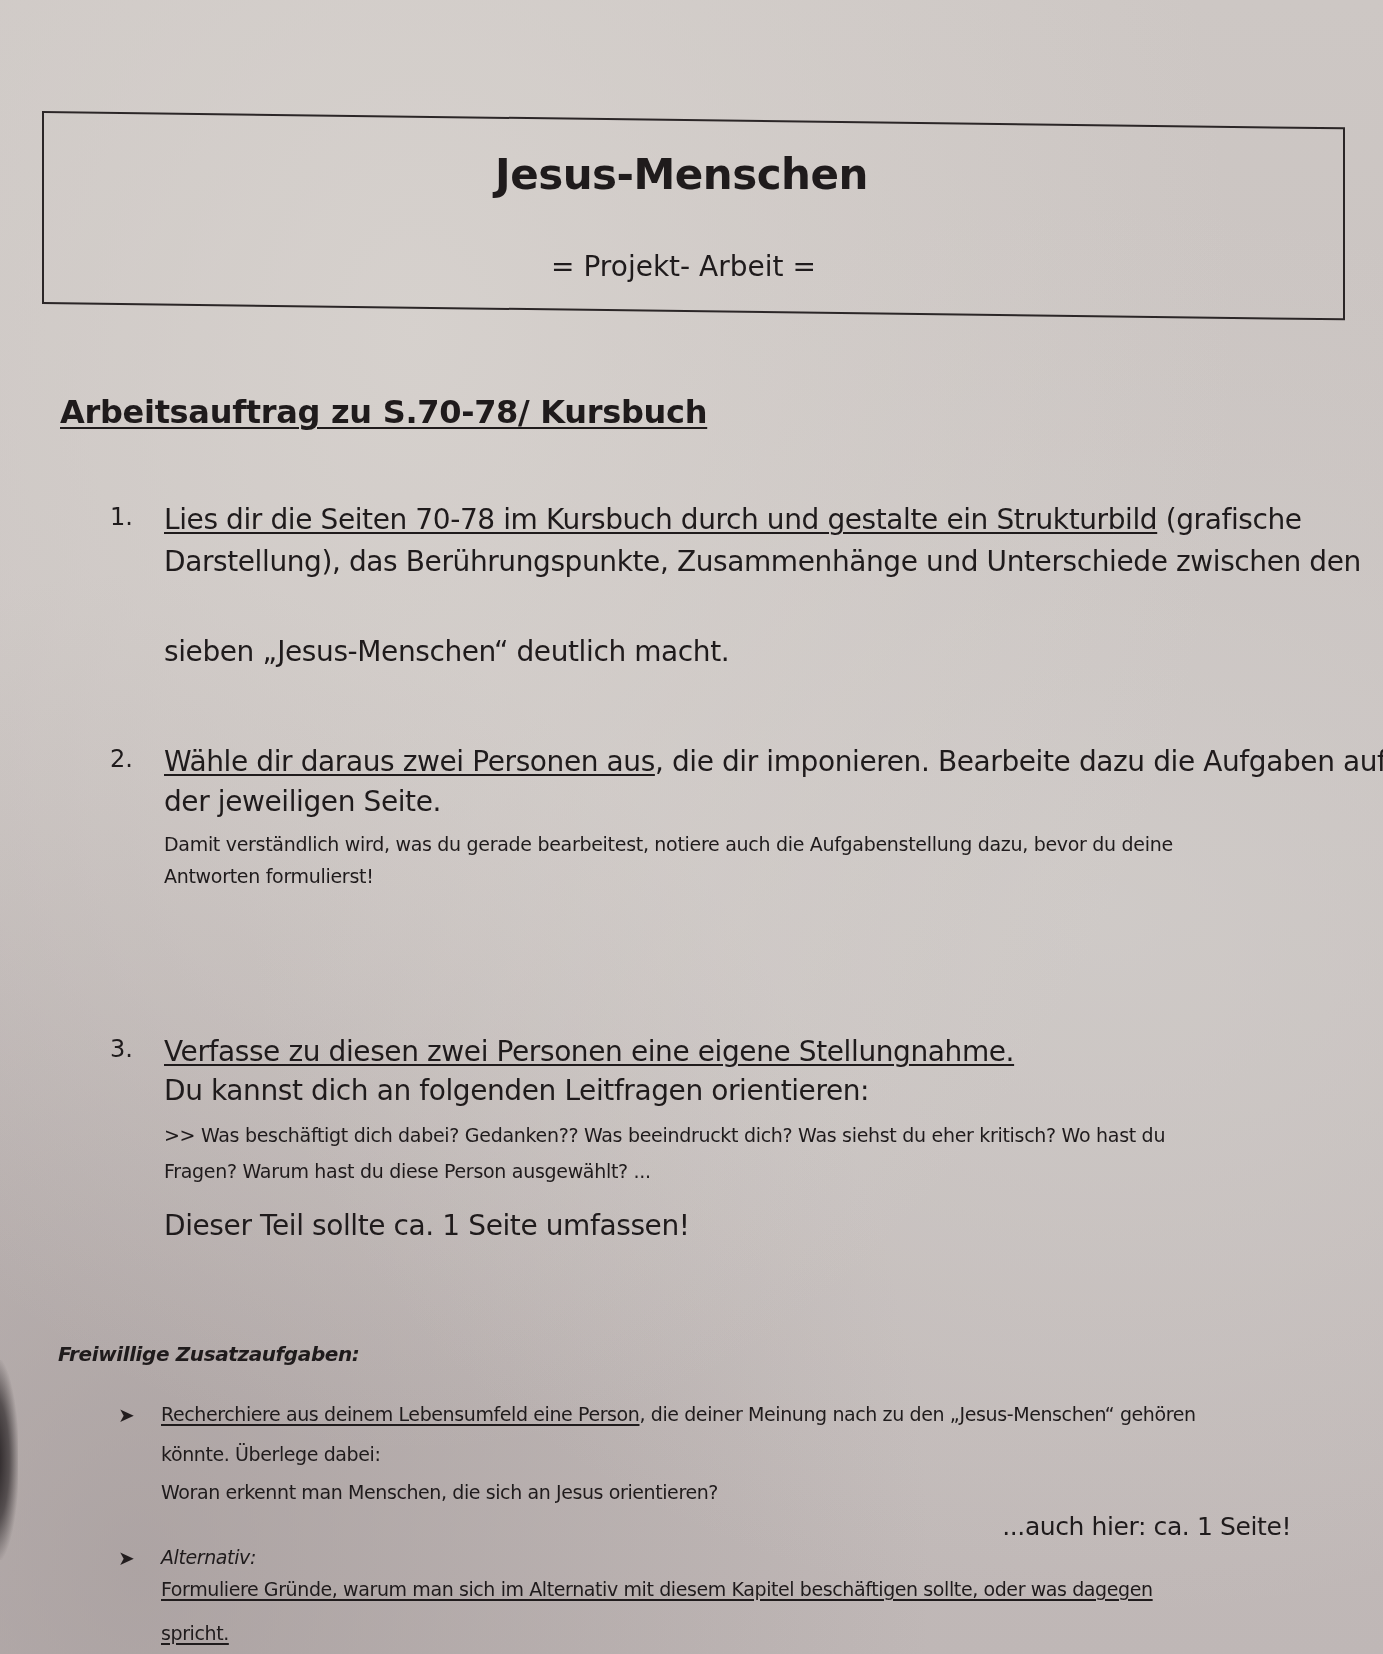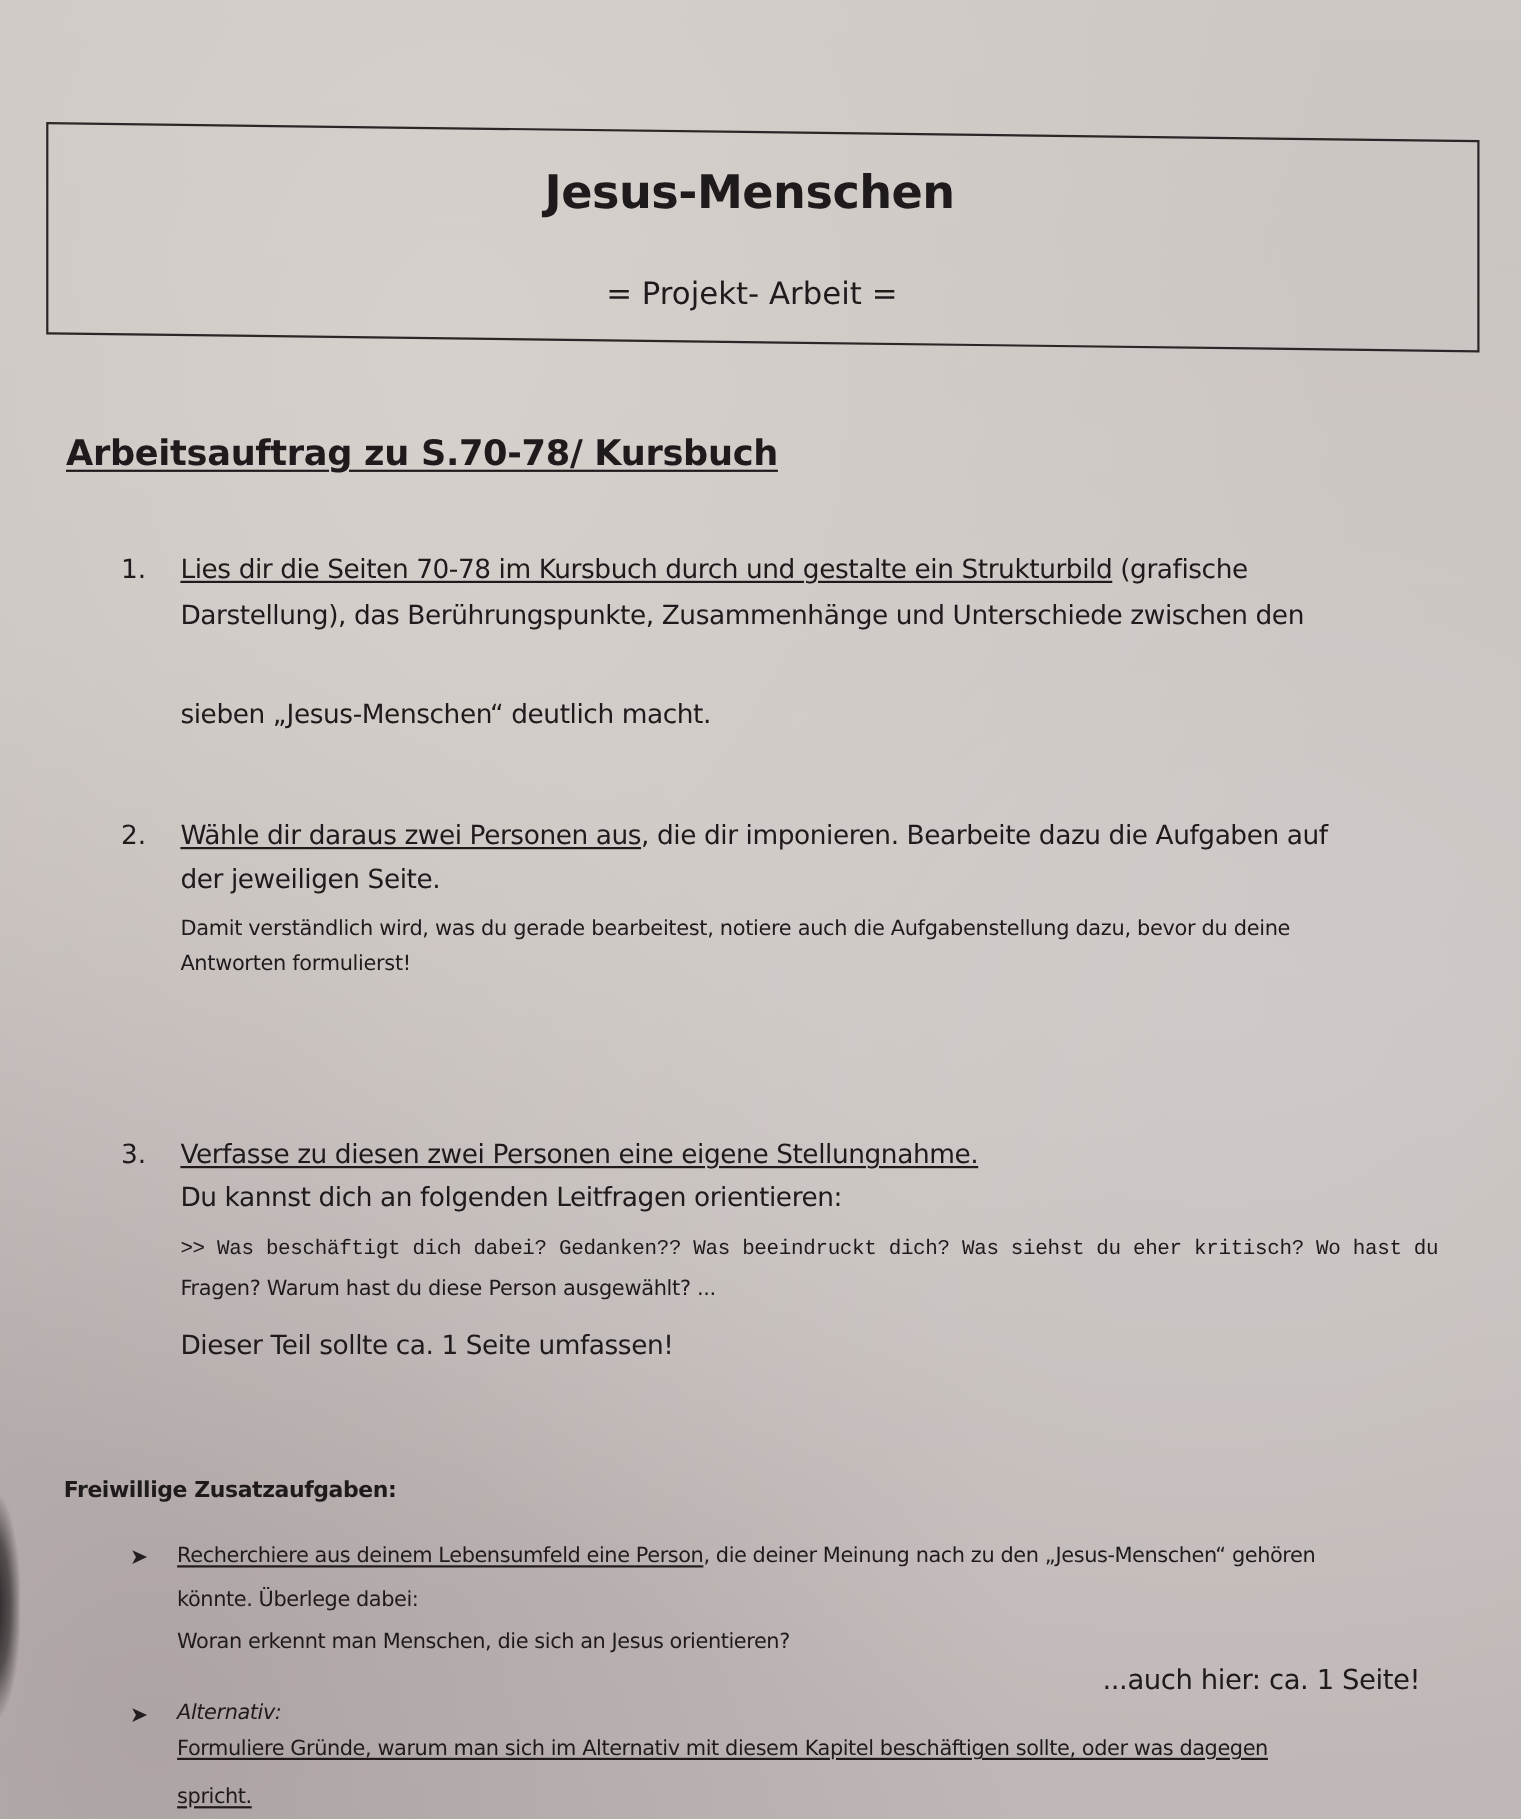--- a/index.html
+++ b/index.html
@@ -38,28 +38,28 @@
     text-decoration-thickness: 2px; text-underline-offset: 4px;
     letter-spacing: -0.3px;
   }
   .task {
     position: absolute; left: 110px; width: 1230px;
   }
   .task .num {
     position: absolute; left: 0; top: 0; font-size: 24px; font-weight: 500;
   }
   .task .line {
-    position: absolute; left: 54px; white-space: nowrap; font-size: 24px;
+    position: absolute; left: 54px; white-space: nowrap; font-size: 28px;
     letter-spacing: -0.4px;
   }
   .task .line.small { font-size: 19px; letter-spacing: -0.3px; }
   u, .ul { text-decoration: underline; text-decoration-thickness: 2px; text-underline-offset: 3px; }
   .extra-heading {
     position: absolute; left: 58px; top: 1342px;
-    font-size: 20px; font-weight: bold; letter-spacing: -0.4px;
+    font-size: 20px; font-weight: bold; font-style: italic; letter-spacing: -0.4px;
   }
   .bullet {
     position: absolute; left: 118px; font-size: 20px; color: #221d1e;
   }
   .bline {
     position: absolute; left: 161px; white-space: nowrap; font-size: 19px;
     letter-spacing: -0.4px;
   }
   .bline.italic { font-style: italic; }
   .note-right {
@@ -89,21 +89,21 @@
   <div class="line" style="top:0px;"><span class="ul">Wähle dir daraus zwei  Personen aus</span><span>, die dir imponieren. Bearbeite dazu die Aufgaben auf</span></div>
   <div class="line" style="top:40px;">der jeweiligen Seite.</div>
   <div class="line small" style="top:88px;">Damit verständlich wird, was du gerade bearbeitest, notiere auch die Aufgabenstellung dazu, bevor du deine</div>
   <div class="line small" style="top:120px;text-align:center;">Antworten formulierst!</div>
 </div>
 
 <div class="task" style="top:1035px;">
   <span class="num">3.</span>
   <div class="line" style="top:0px;"><span class="ul">Verfasse zu diesen zwei Personen eine eigene Stellungnahme.</span></div>
   <div class="line" style="top:39px;">Du kannst dich an folgenden Leitfragen orientieren:</div>
-  <div class="line small" style="top:89px;font-family:Liberation Mono, monospace;">&gt;&gt;  Was beschäftigt dich dabei? Gedanken?? Was beeindruckt dich? Was siehst du eher kritisch? Wo hast du</div>
+  <div class="line small" style="top:89px;">&gt;&gt;  Was beschäftigt dich dabei? Gedanken?? Was beeindruckt dich? Was siehst du eher kritisch? Wo hast du</div>
   <div class="line small" style="top:125px;">Fragen? Warum hast du diese Person ausgewählt? ...</div>
   <div class="line" style="top:174px;">Dieser Teil sollte ca. 1 Seite  umfassen!</div>
 </div>
 
 <div class="extra-heading">Freiwillige Zusatzaufgaben:</div>
 
 <span class="bullet" style="top:1403px;">➤</span>
 <div class="bline" style="top:1403px;"><span class="ul">Recherchiere aus deinem Lebensumfeld eine Person</span><span>, die deiner  Meinung nach zu den „Jesus-Menschen“ gehören</span></div>
 <div class="bline" style="top:1443px;">könnte. Überlege dabei:</div>
 <div class="bline" style="top:1481px;">Woran erkennt man Menschen, die sich an Jesus orientieren?</div>

